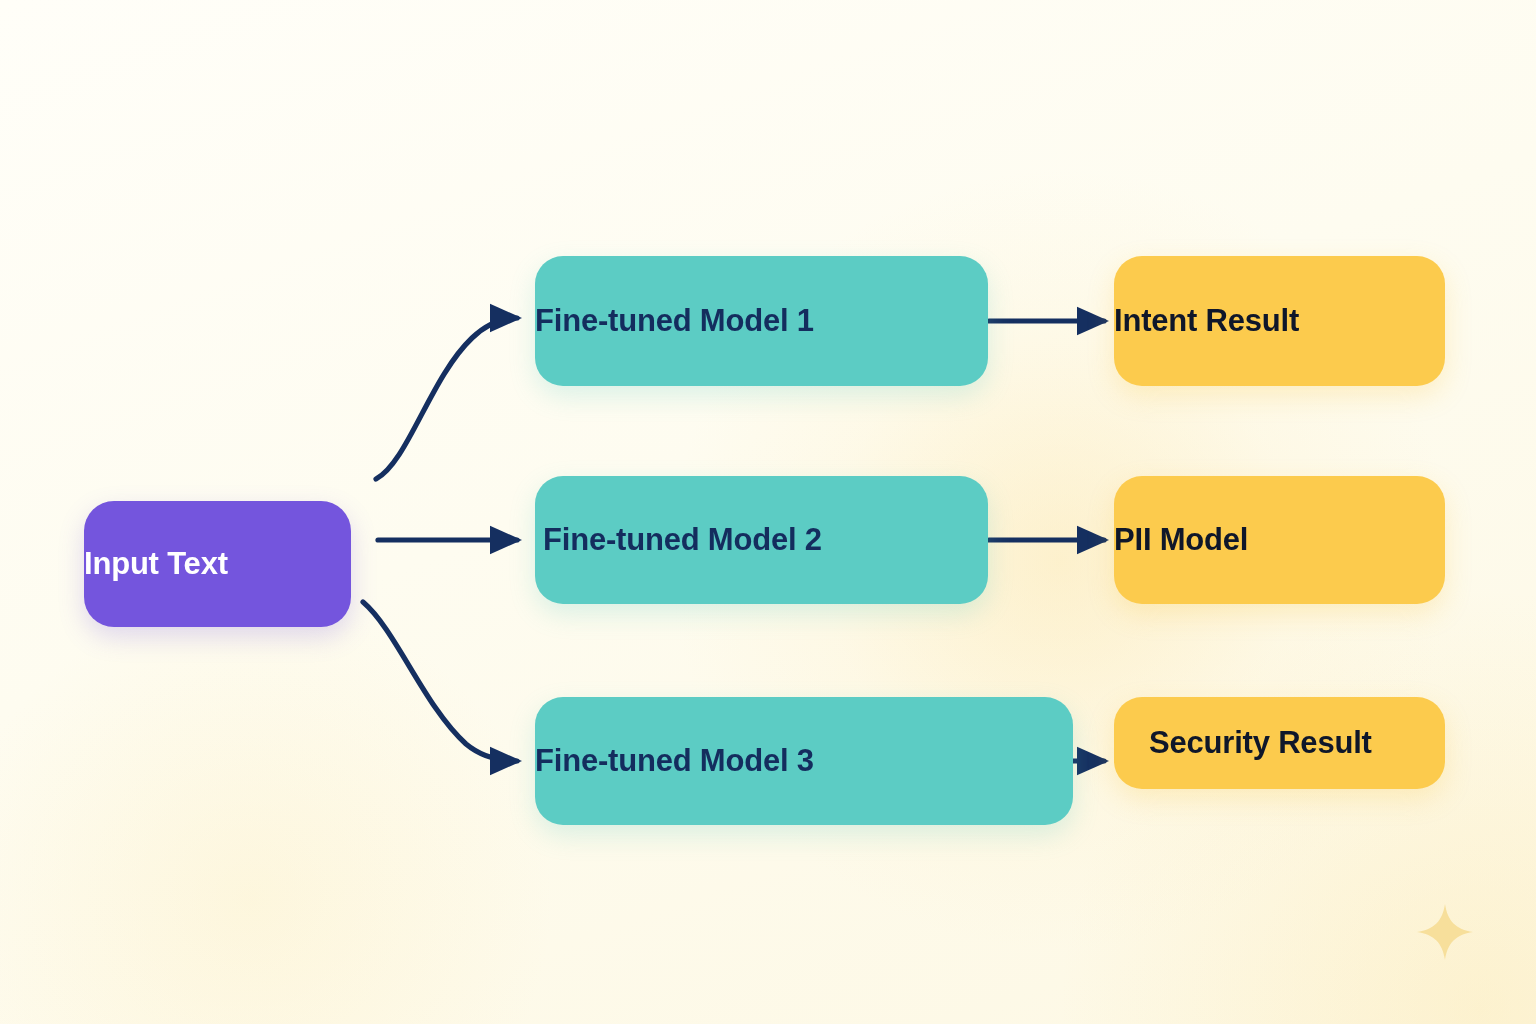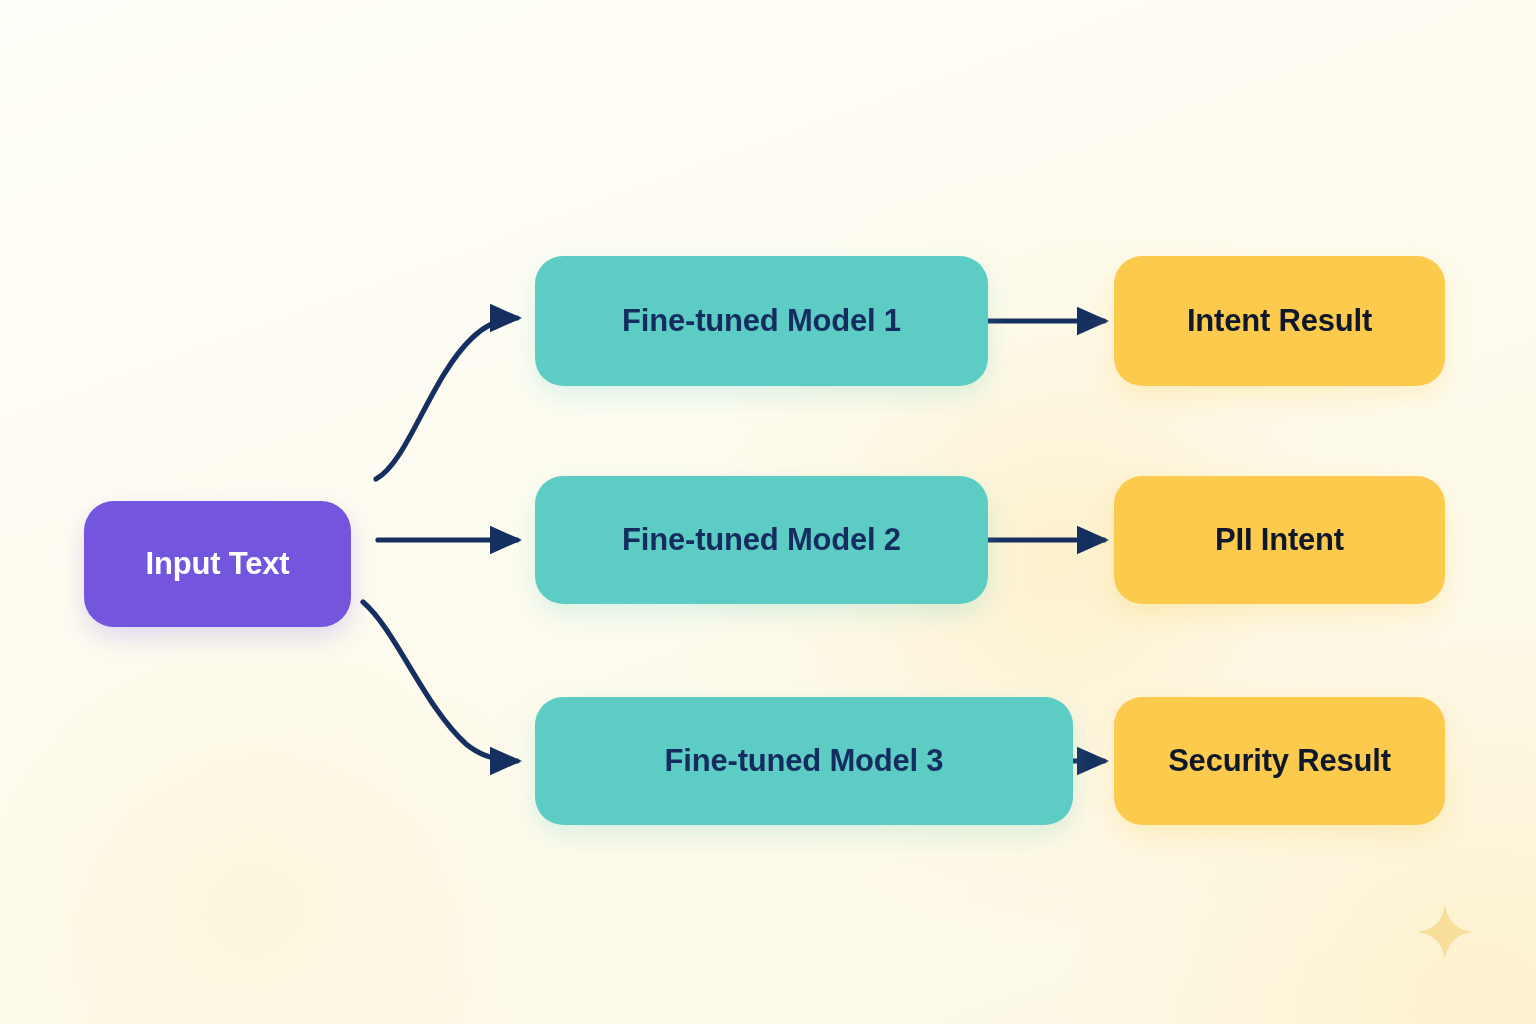--- a/index.html
+++ b/index.html
@@ -26,21 +26,21 @@
   #edges {
     position: absolute;
     left: 0; top: 0;
     width: 1536px; height: 1024px;
   }
   .node {
     position: absolute;
     box-sizing: border-box;
     display: flex;
     align-items: center;
-    justify-content: center;
+    justify-content: flex-start;
     border-radius: 28px;
     font-weight: bold;
     letter-spacing: -0.2px;
     white-space: nowrap;
   }
   .node-input {
     background: #7455dd;
     color: #ffffff;
     border-radius: 30px;
     font-size: 31px;
@@ -86,34 +86,34 @@
     <path d="M 989 761 L 1104 761" fill="none" stroke="#152f60" stroke-width="5.2" stroke-linecap="round" marker-end="url(#arrowhead)"></path>
   </svg>
 
   <div class="node node-input" style="left:84px; top:501px; width:267px; height:126px;">
     <span>Input Text</span>
   </div>
 
   <div class="node node-model" style="left:535px; top:256px; width:453px; height:130px;">
     <span>Fine-tuned Model 1</span>
   </div>
-  <div class="node node-model" style="left:535px; top:476px; width:453px; height:128px;">
+  <div class="node node-model" style="left:535px; top:476px; width:453px; height:128px;padding-left:8px;">
     <span>Fine-tuned Model 2</span>
   </div>
   <div class="node node-model" style="left:535px; top:697px; width:538px; height:128px;">
     <span>Fine-tuned Model 3</span>
   </div>
 
   <div class="node node-result" style="left:1114px; top:256px; width:331px; height:130px;">
     <span>Intent Result</span>
   </div>
   <div class="node node-result" style="left:1114px; top:476px; width:331px; height:128px;">
-    <span>PII Intent</span>
+    <span>PII Model</span>
   </div>
-  <div class="node node-result" style="left:1114px; top:697px; width:331px; height:128px;">
+  <div class="node node-result" style="left:1114px; top:697px; width:331px; height:92px;padding-left:35px;">
     <span>Security Result</span>
   </div>
 
   <svg class="sparkle" style="left:1416px; top:903px;" width="58" height="58" viewBox="0 0 58 58" aria-hidden="true">
     <path d="M29 1 C31.6 18.2, 39.8 26.4, 57 29 C39.8 31.6, 31.6 39.8, 29 57 C26.4 39.8, 18.2 31.6, 1 29 C18.2 26.4, 26.4 18.2, 29 1 Z" fill="#f7df9b"></path>
   </svg>
 
 </div>
 
 </body></html>

